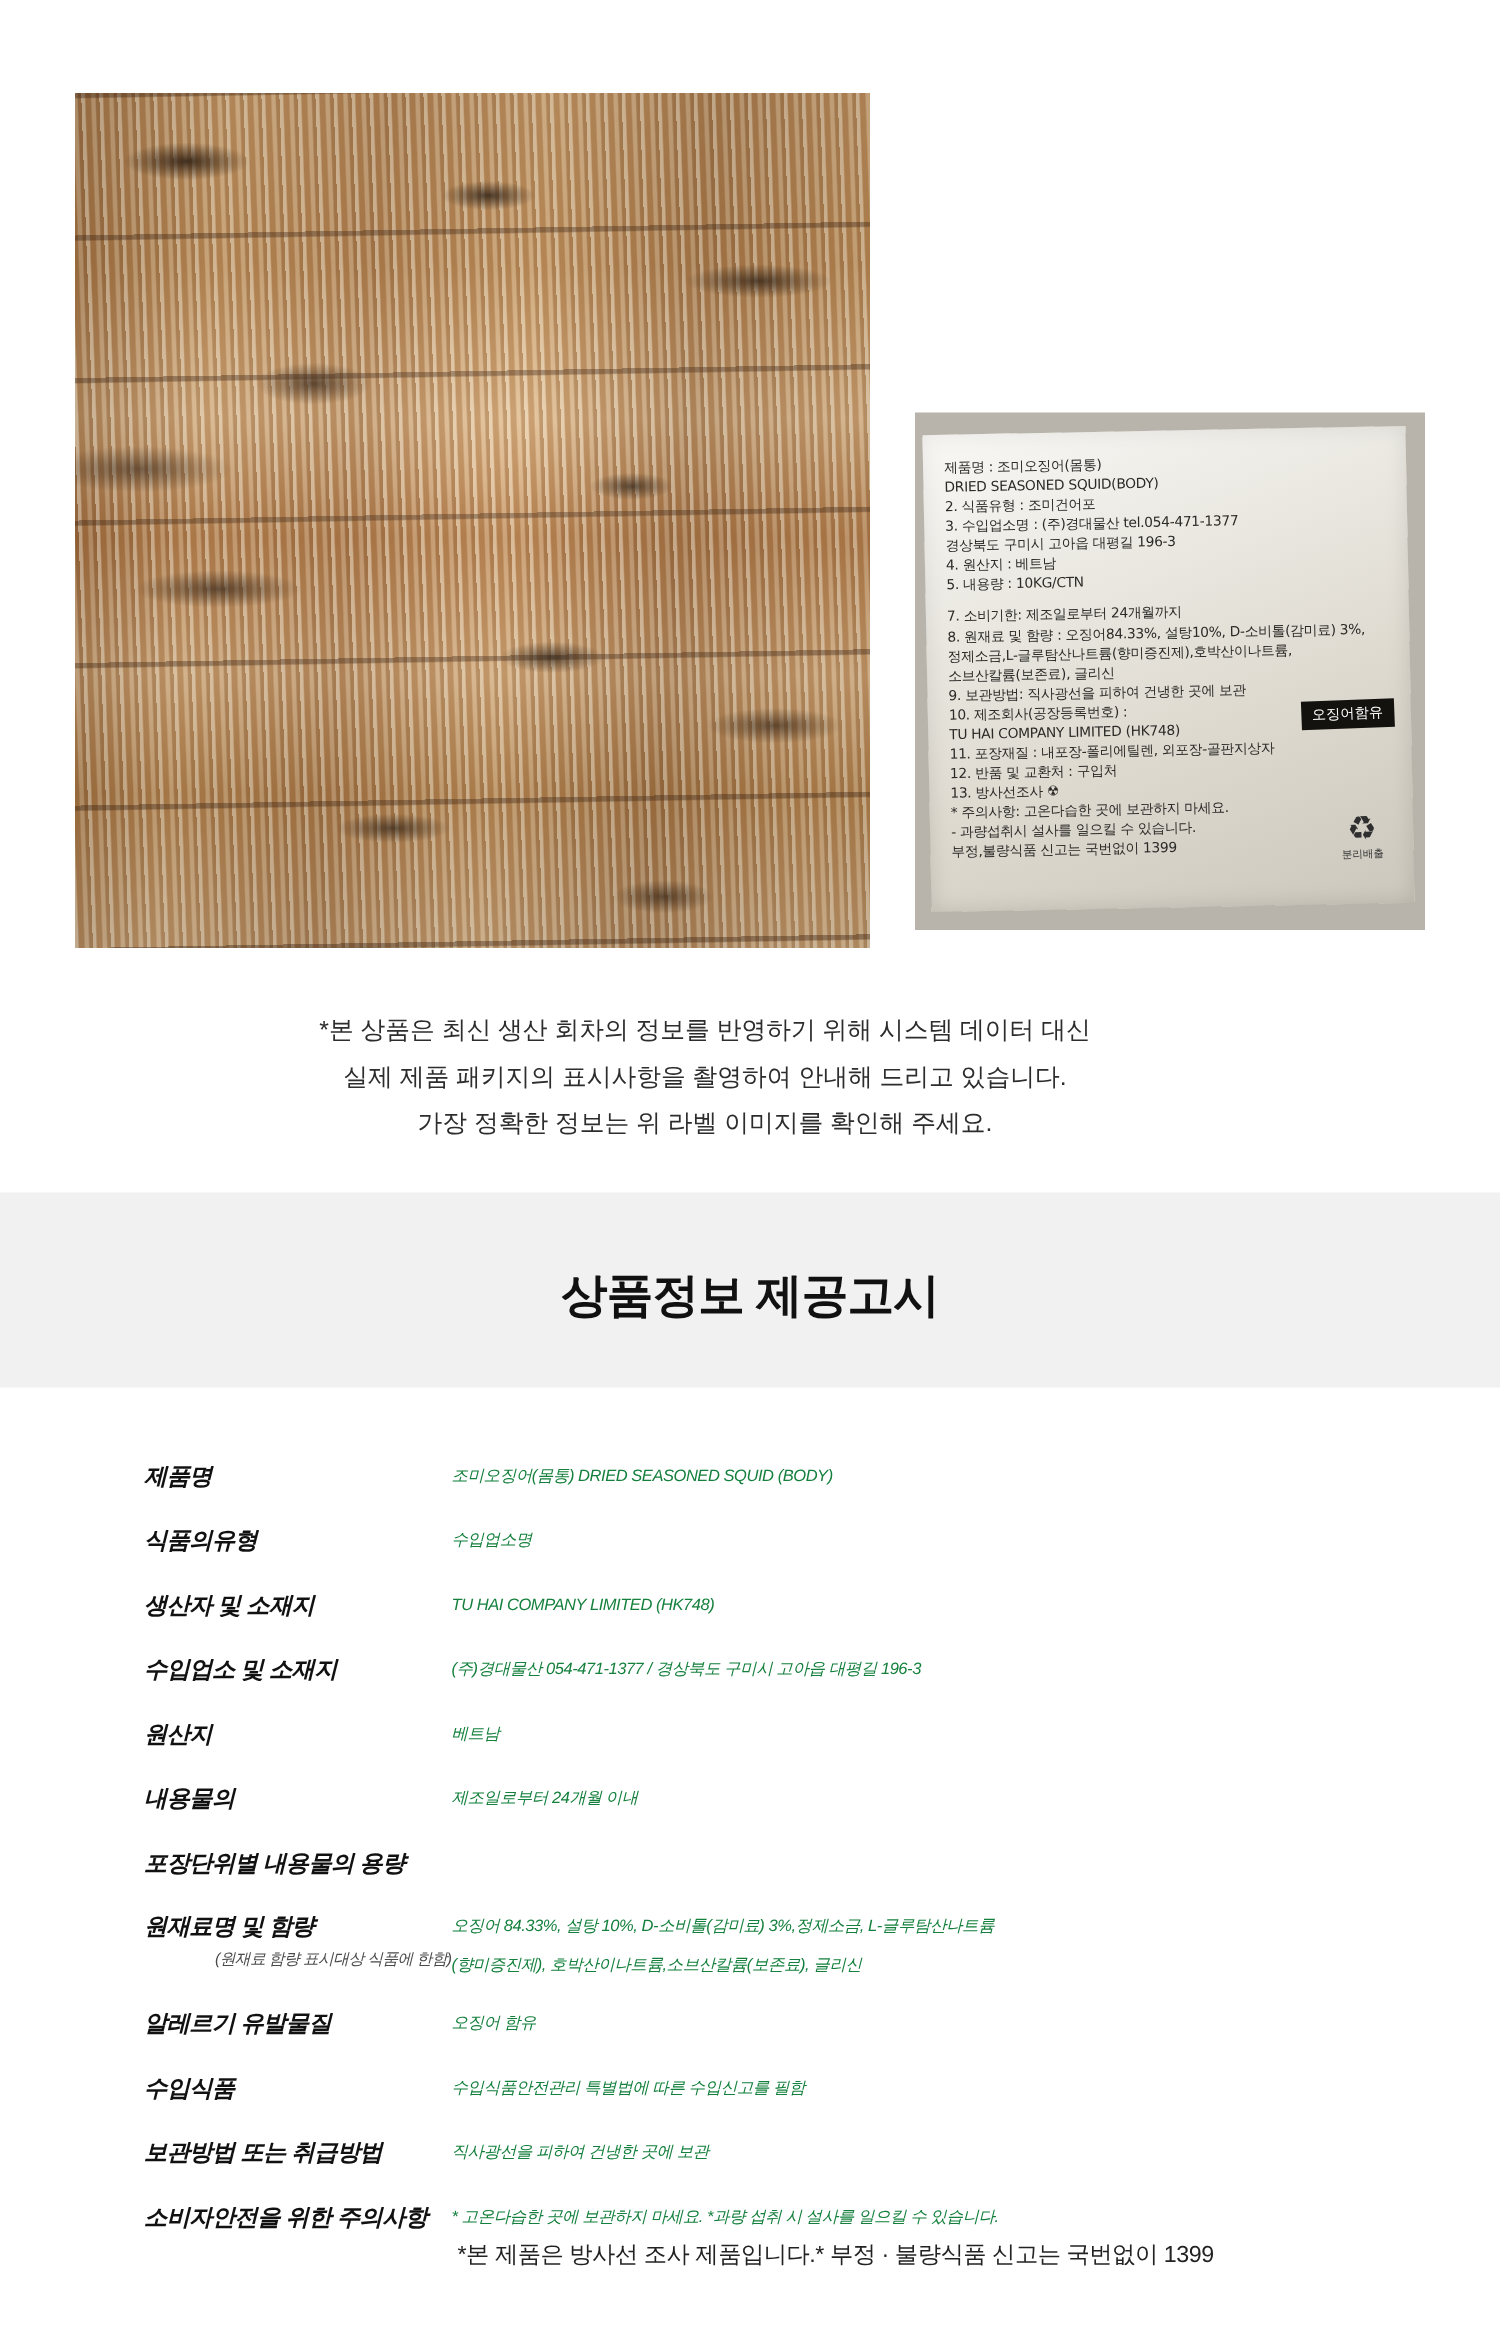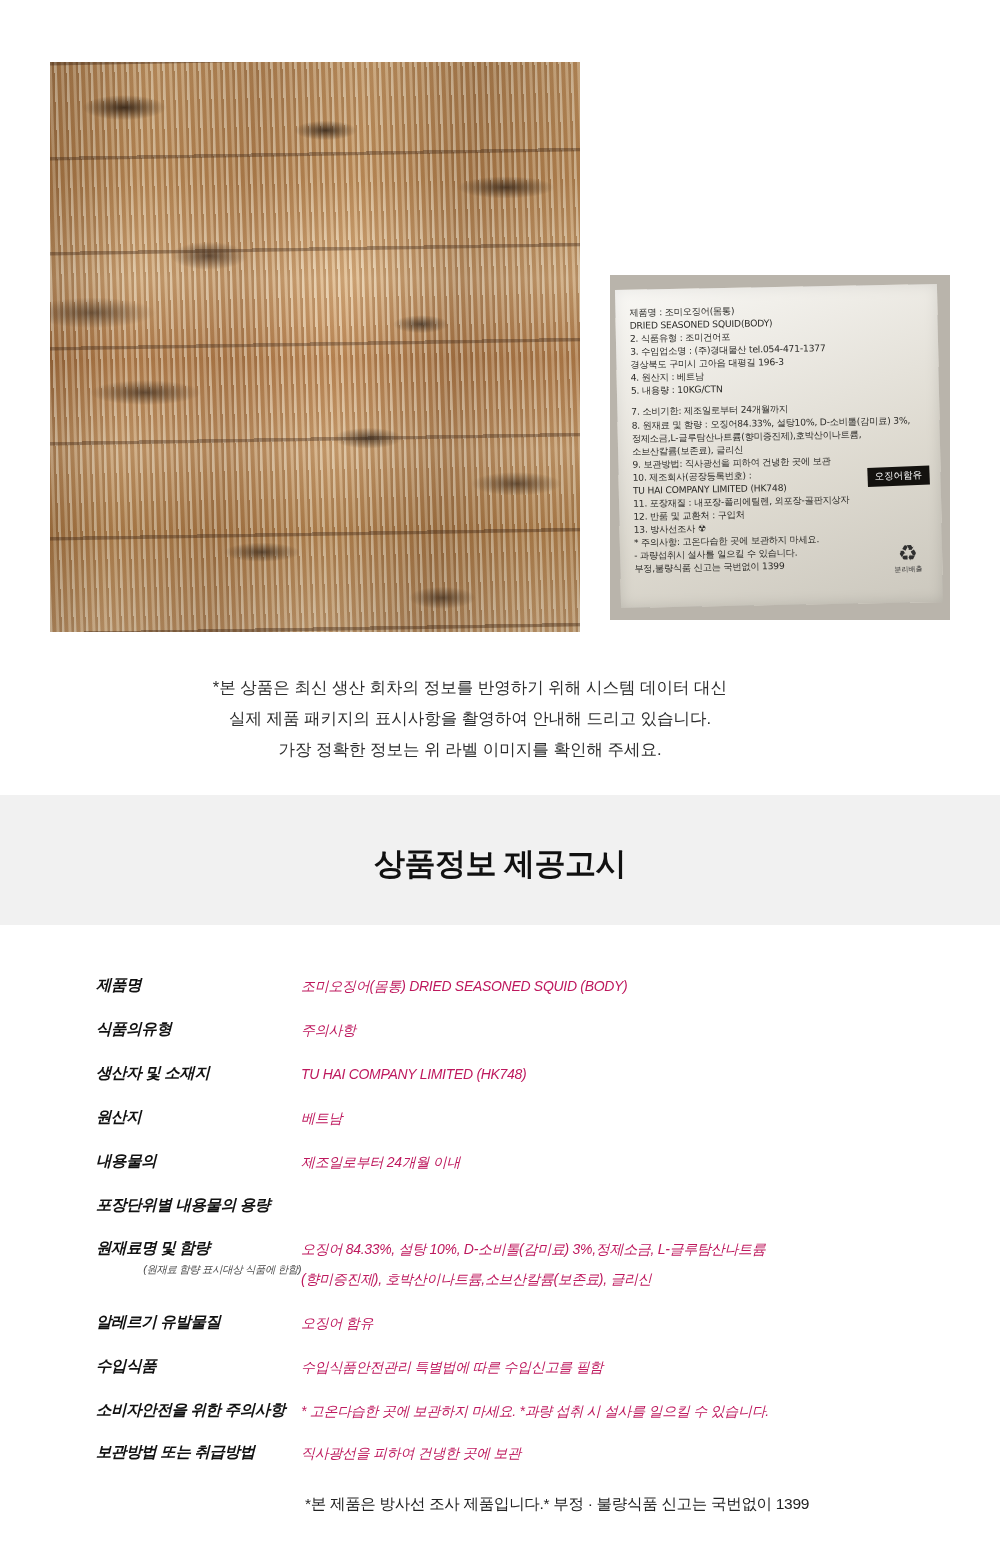--- a/index.html
+++ b/index.html
@@ -212,22 +212,22 @@
     display: block;
     font-size: 10.5px;
     font-weight: normal;
     color: #4a4a4a;
     margin-top: 3px;
     letter-spacing: -0.4px;
     text-align: right;
   }
   .info-value {
     flex: 1 1 auto;
-    font-size: 14px;
-    color: #be185d;
+    font-size: 11px;
+    color: #15803d;
     line-height: 1.5;
     letter-spacing: -0.3px;
     padding-top: 1px;
   }
   .info-value .line2 {
     display: block;
     margin-top: 9px;
   }
   .row-tight { padding-bottom: 20px; }
 
@@ -300,28 +300,32 @@
 
 <div class="info-table">
 
   <div class="info-row">
     <div class="info-label">제품명</div>
     <div class="info-value">조미오징어(몸통) DRIED SEASONED SQUID (BODY)</div>
   </div>
 
   <div class="info-row">
     <div class="info-label">식품의유형</div>
-    <div class="info-value">주의사항</div>
+    <div class="info-value">수입업소명</div>
   </div>
 
   <div class="info-row">
     <div class="info-label">생산자 및 소재지</div>
     <div class="info-value">TU HAI COMPANY LIMITED (HK748)</div>
   </div>
 
+  <div class="info-row">
+    <div class="info-label">수입업소 및 소재지</div>
+    <div class="info-value">(주)경대물산  054-471-1377 / 경상북도 구미시 고아읍 대평길 196-3</div>
+  </div>
 
   <div class="info-row">
     <div class="info-label">원산지</div>
     <div class="info-value">베트남</div>
   </div>
 
   <div class="info-row">
     <div class="info-label">내용물의</div>
     <div class="info-value">제조일로부터 24개월 이내</div>
   </div>
@@ -344,25 +348,25 @@
   <div class="info-row">
     <div class="info-label">알레르기 유발물질</div>
     <div class="info-value">오징어 함유</div>
   </div>
 
   <div class="info-row">
     <div class="info-label">수입식품</div>
     <div class="info-value">수입식품안전관리 특별법에 따른 수입신고를 필함</div>
   </div>
 
+  <div class="info-row">
+    <div class="info-label">보관방법 또는 취급방법</div>
+    <div class="info-value">직사광선을 피하여 건냉한 곳에 보관</div>
+  </div>
+
   <div class="info-row row-tight">
     <div class="info-label">소비자안전을 위한 주의사항</div>
     <div class="info-value">* 고온다습한 곳에 보관하지 마세요. *과량 섭취 시 설사를 일으킬 수 있습니다.</div>
   </div>
 
-  <div class="info-row">
-    <div class="info-label">보관방법 또는 취급방법</div>
-    <div class="info-value">직사광선을 피하여 건냉한 곳에 보관</div>
-  </div>
-
 </div>
 
 <div class="note-lines">*본 제품은 방사선 조사 제품입니다.* 부정 · 불량식품 신고는 국번없이 1399</div>
 
 </body></html>

